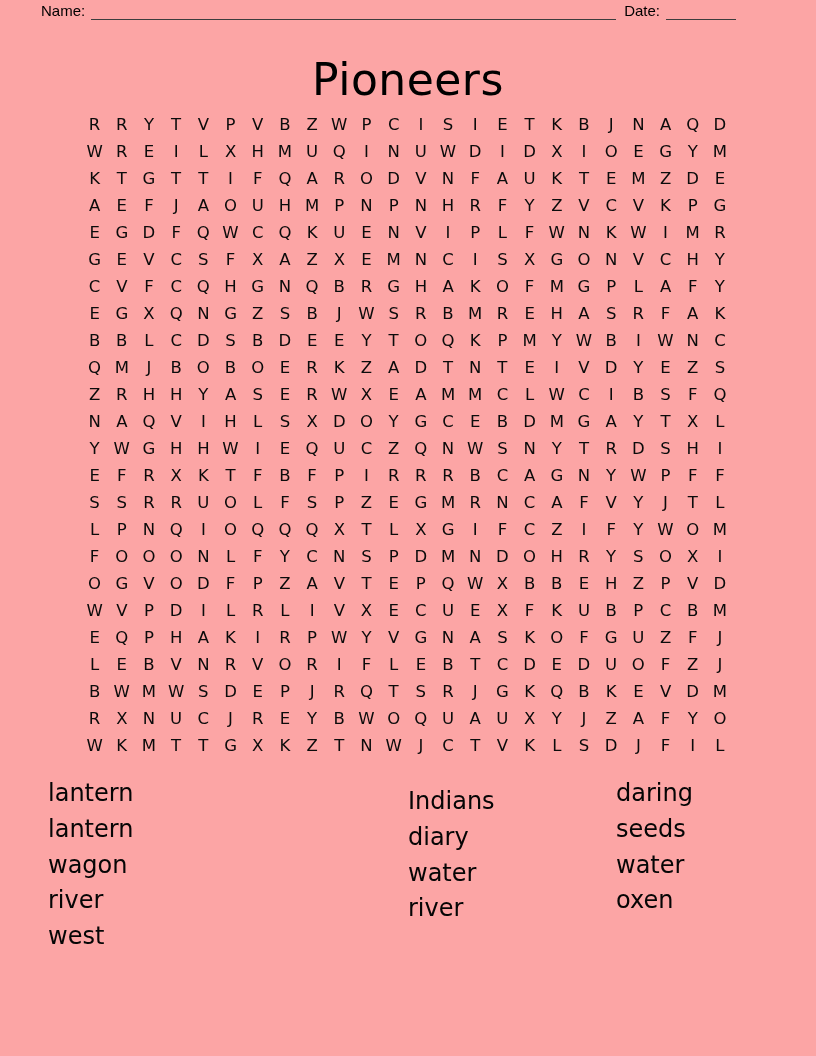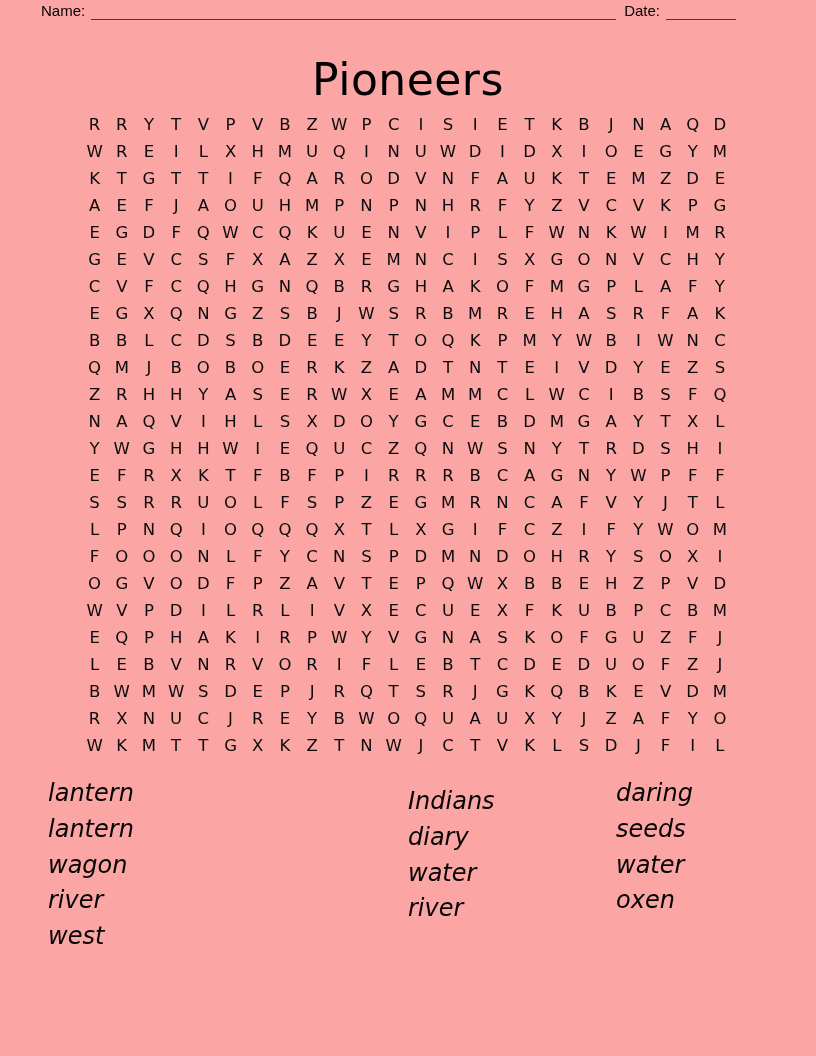--- a/index.html
+++ b/index.html
@@ -67,21 +67,21 @@
     position:absolute;
     top:776px; left:0;
     width:816px;
     height:200px;
     font-family:"DejaVu Sans", sans-serif;
     font-size:24px;
     font-weight:400;
     color:#050505;
   }
   .word-col { position:absolute; top:0; }
-  .word-col .word { line-height:35.8px; white-space:nowrap;font-style:italic; }
+  .word-col .word { line-height:35.8px; white-space:nowrap; }
   .col-0 { left:48px; }
   .col-1 { left:225px; }
   .col-2 { left:408px;margin-top:8px; }
   .col-3 { left:616px; }
 </style>
 </head>
 <body>
 
 <div class="page">
 

